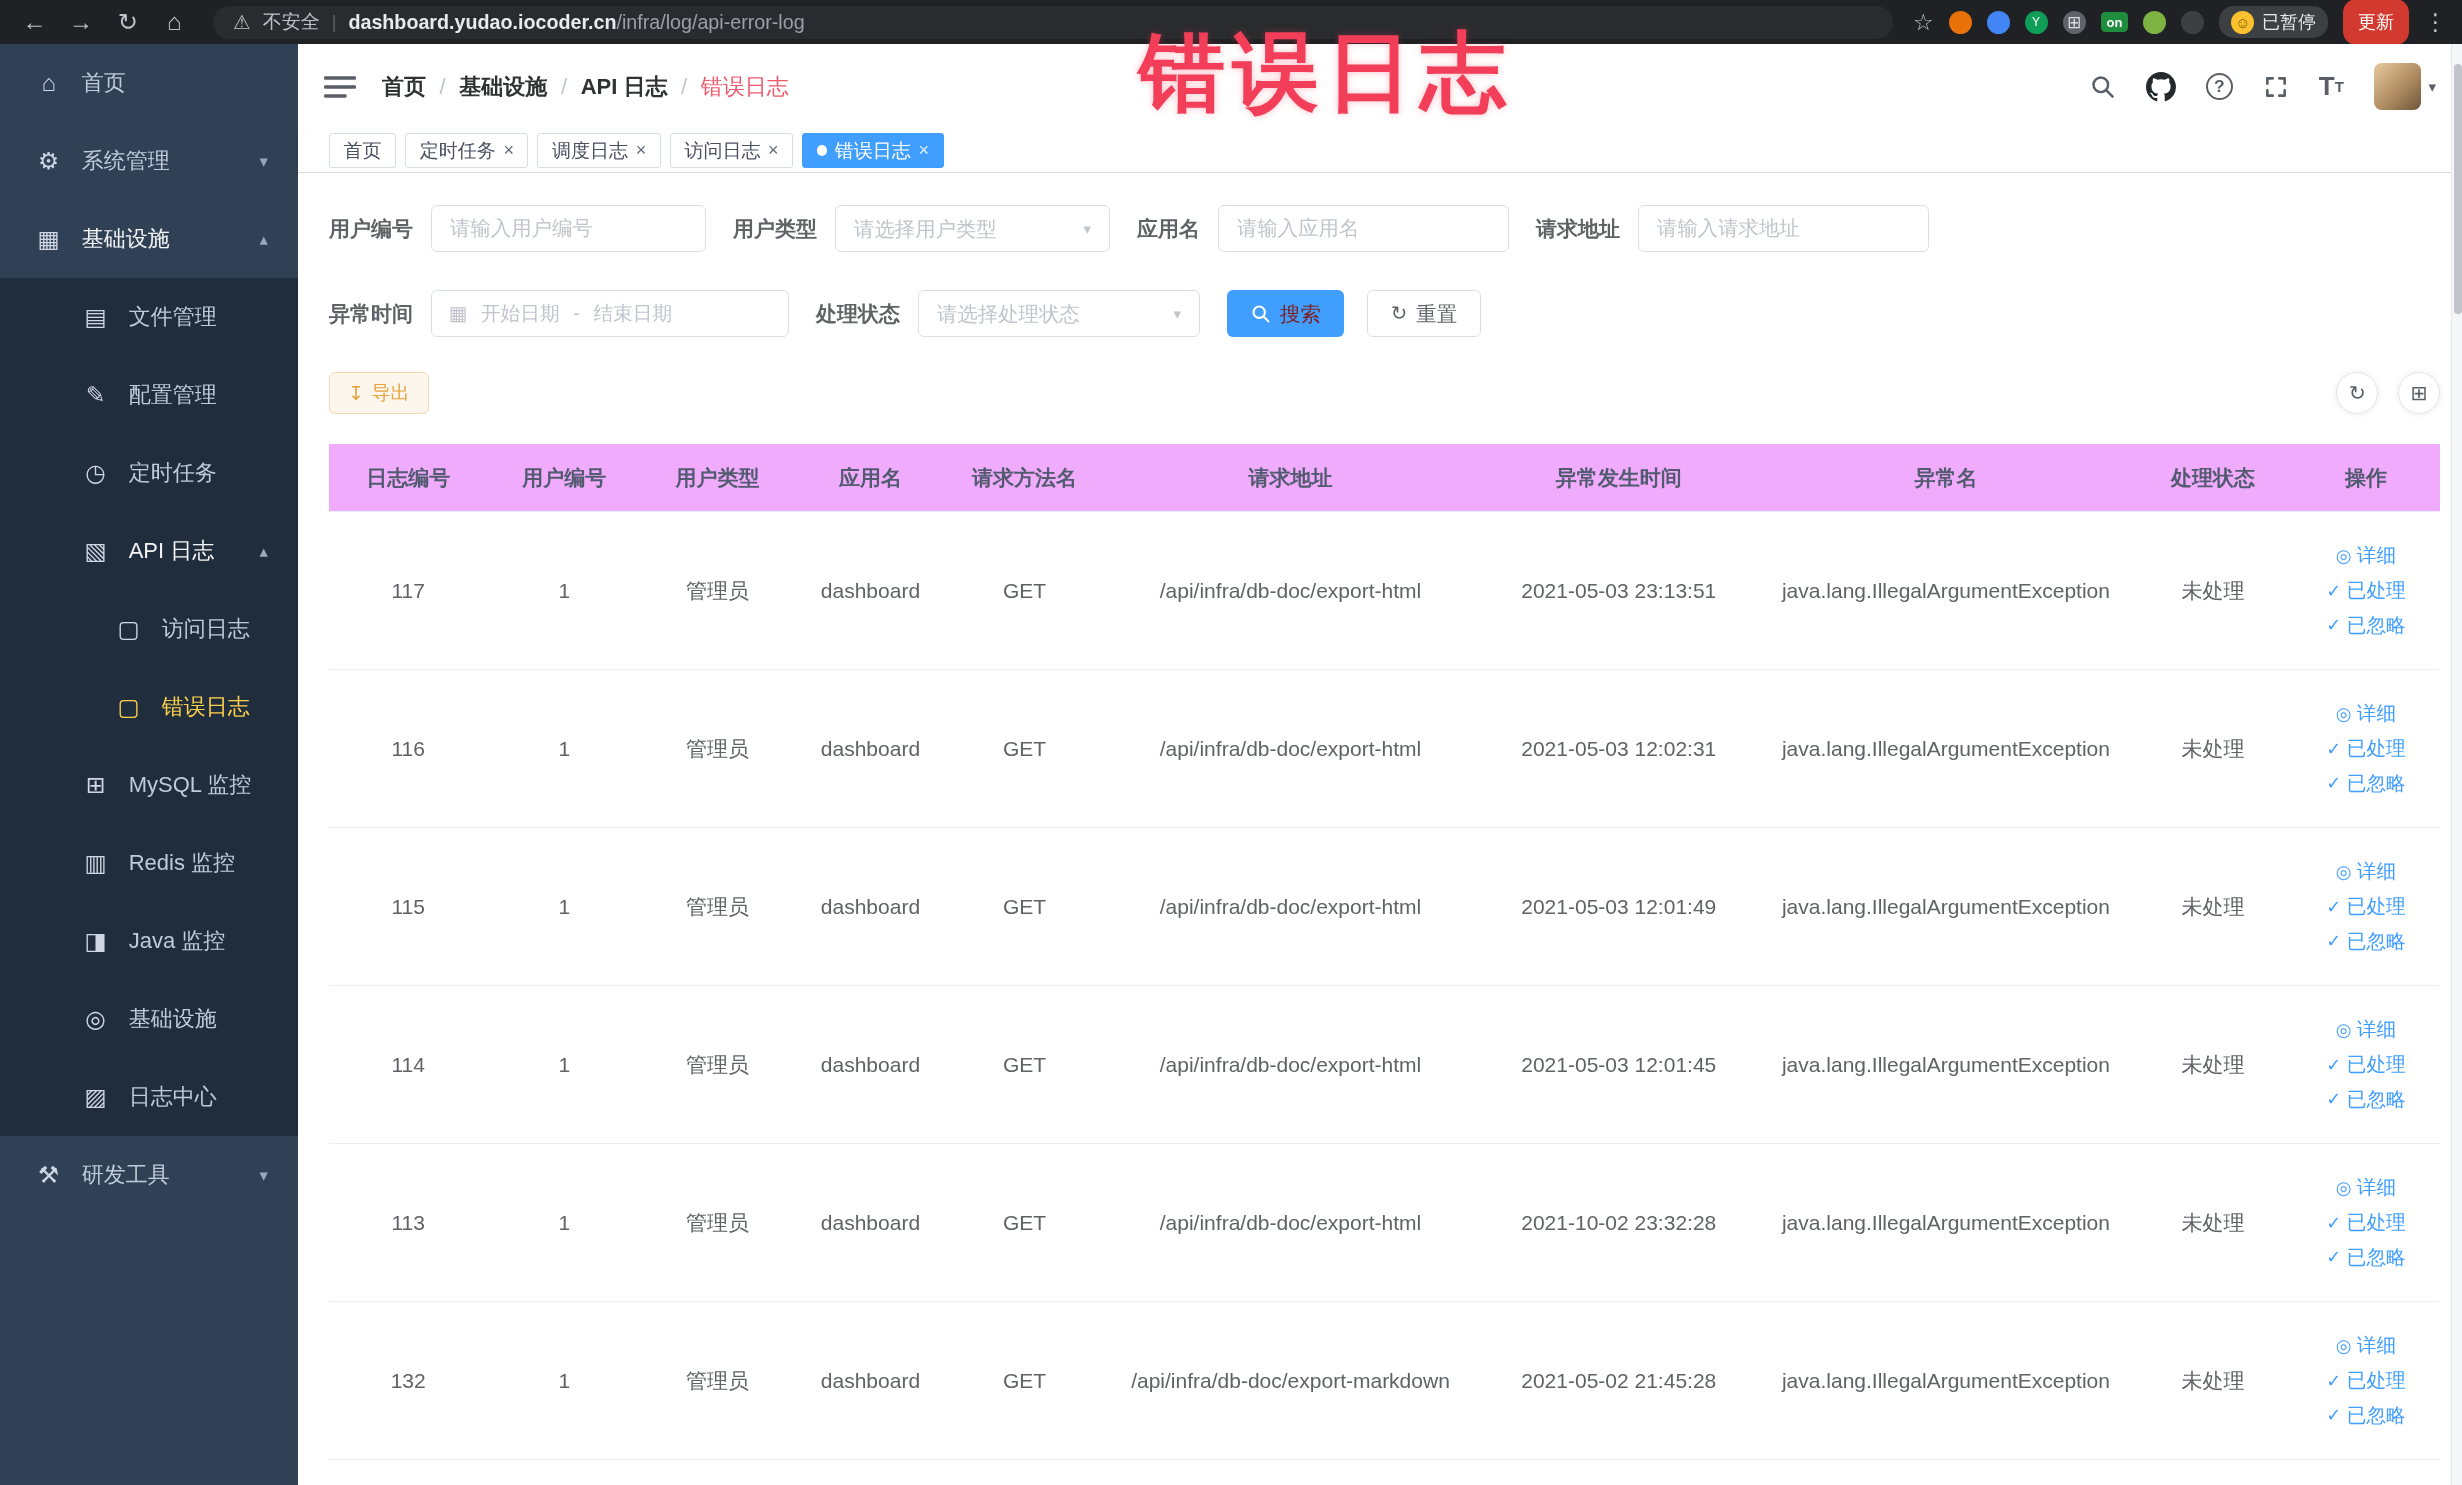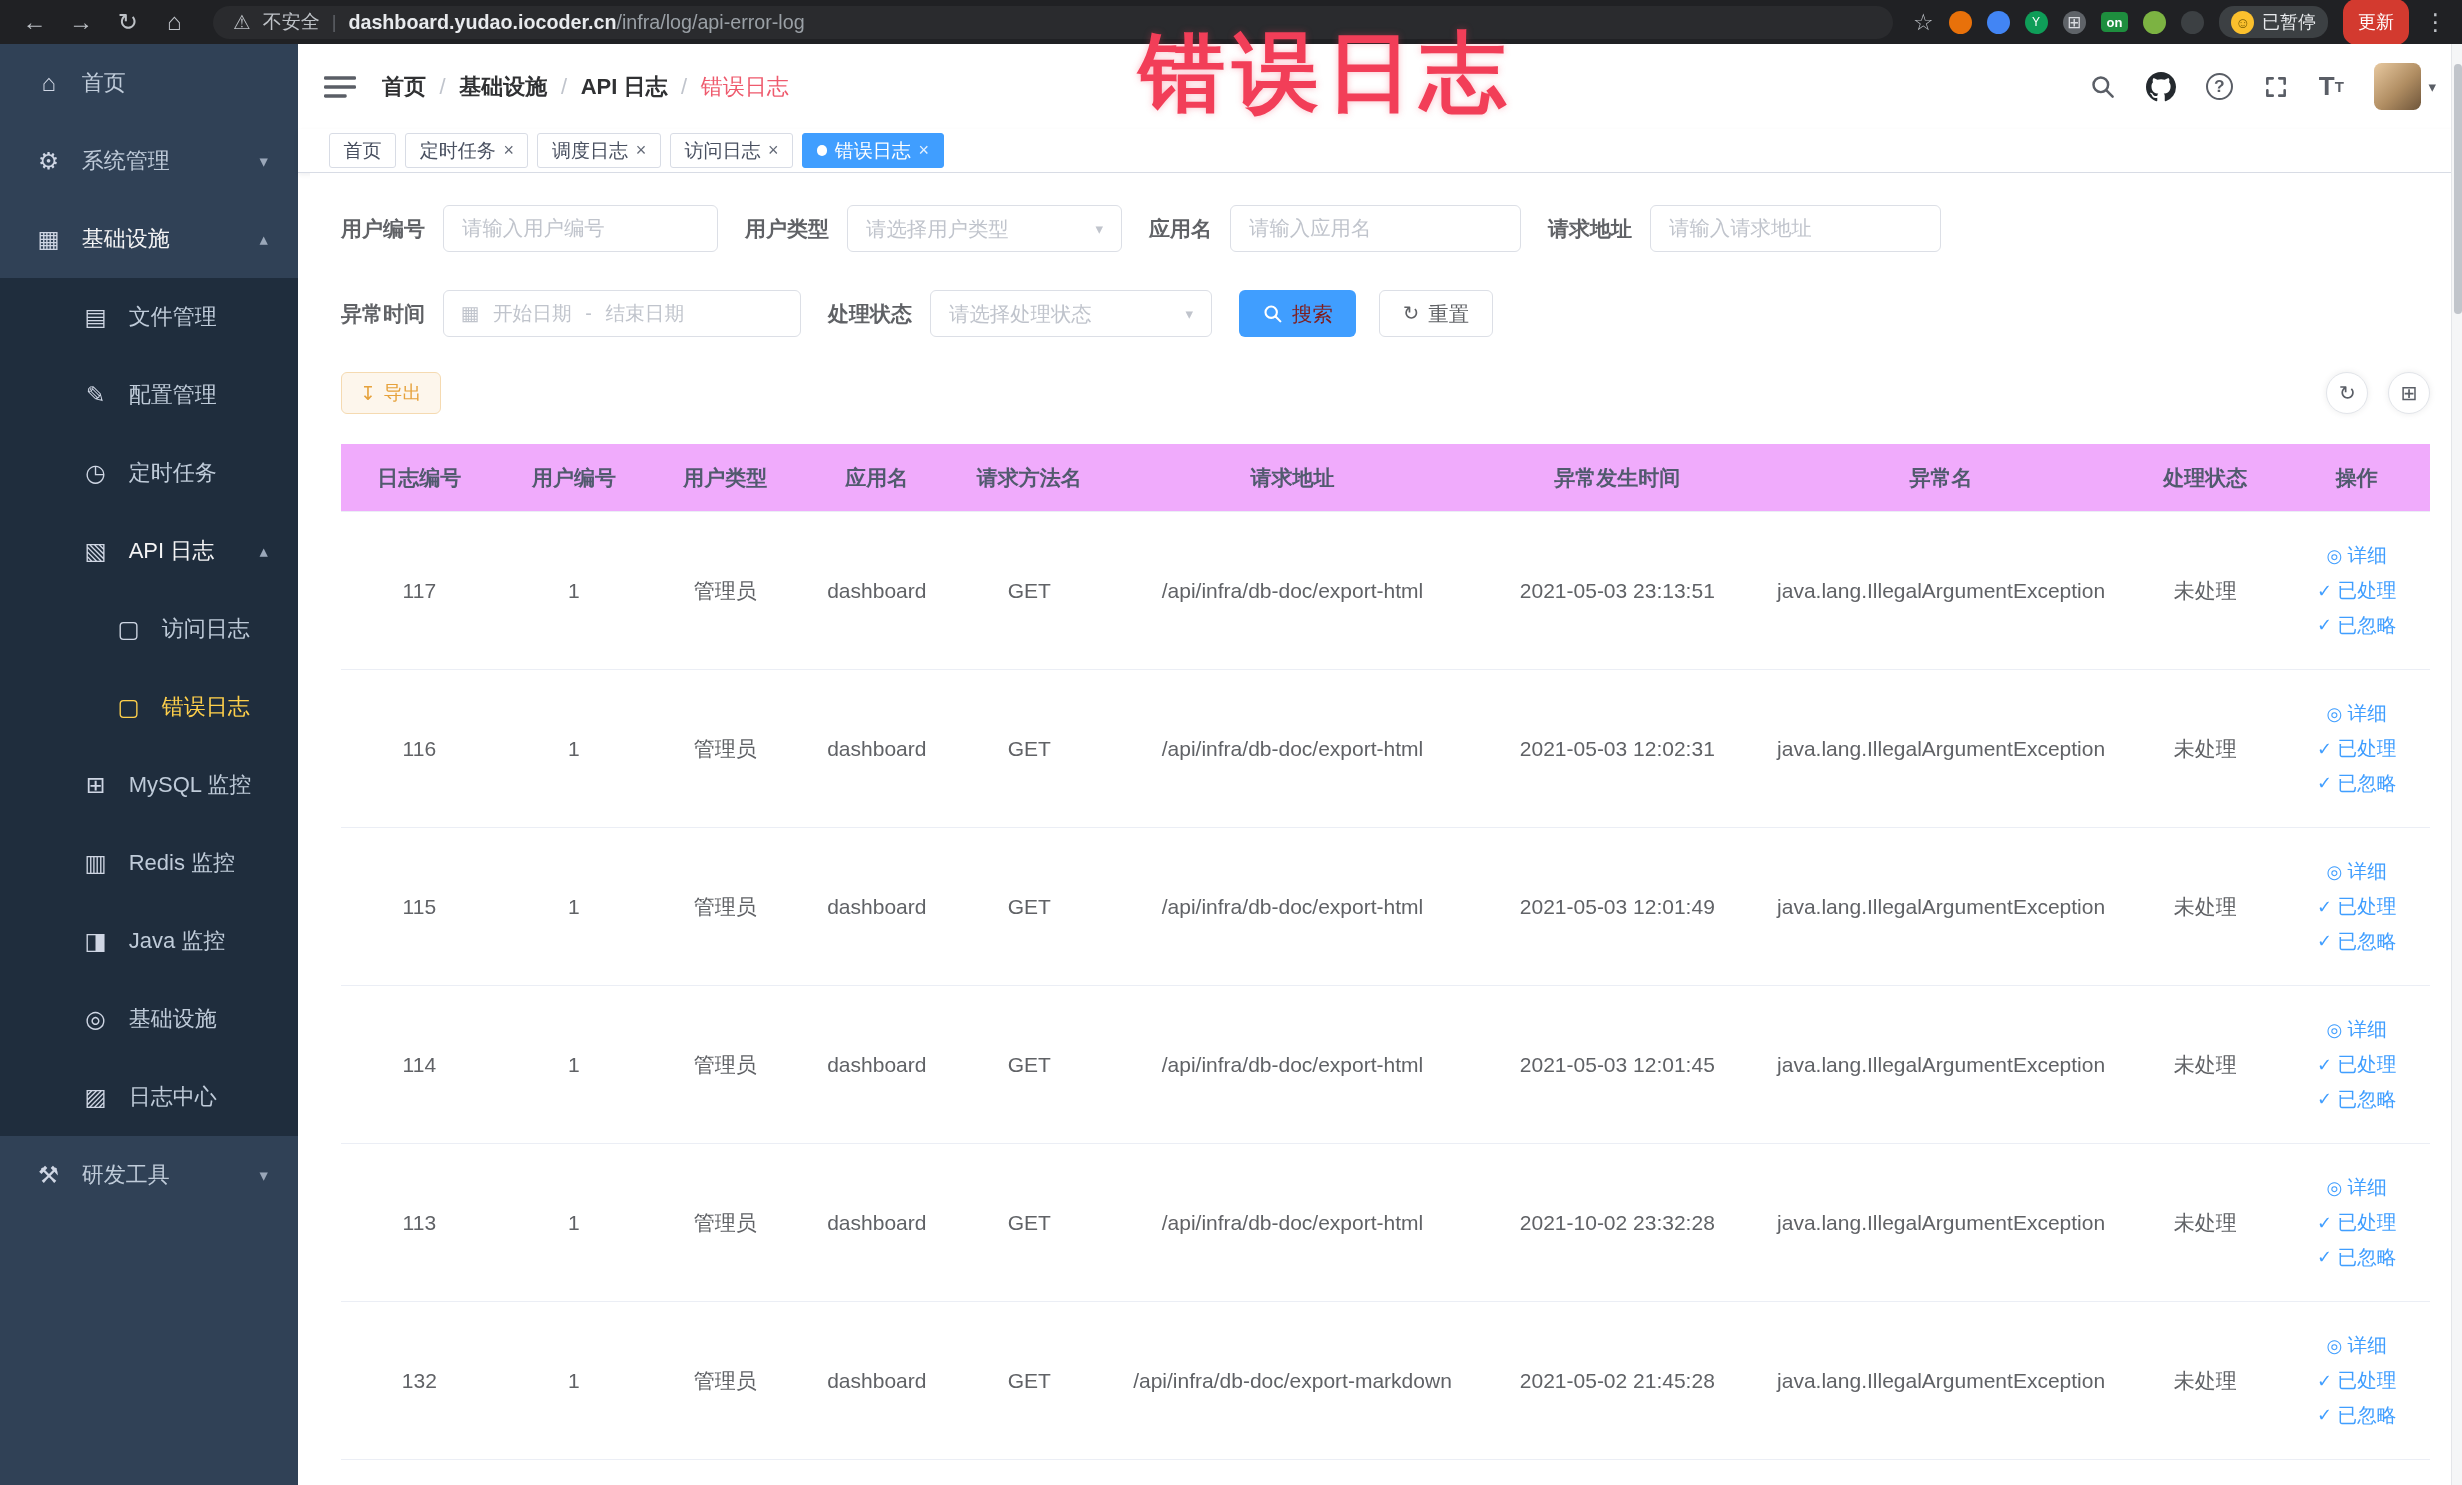--- a/index.html
+++ b/index.html
@@ -80,21 +80,21 @@
     box-shadow: 0 1.5px 4.5px rgba(0,21,41,.06); display: flex; align-items: center;
     padding: 0 31px; gap: 9px; }
   .tab { height: 35px; border: 0.8px solid #d8dce5; background: #fff; color: #495060;
     font-size: 19px; display: flex; align-items: center; gap: 7.6px; padding: 0 13.6px;
     border-radius: 3px; cursor: pointer; white-space: nowrap; }
   .tab.active { background: #409EFF; border-color: #409EFF; color: #fff; }
   .tab-dot { width: 10.6px; height: 10.6px; border-radius: 50%; background: #fff; }
   .tab-close { font-size: 18px; opacity: .85; }
 
   
-  .content { flex: 1; padding: 32px 32px 0 31px; background: #fff; min-width: 0; margin-left: 12px; }
+  .content { flex: 1; padding: 32px 22px 0 31px; background: #fff; min-width: 0; }
   .f-row { display: flex; align-items: center; }
   .f-row + .f-row { margin-top: 38px; }
   .f-item { display: flex; align-items: center; margin-right: 27px; }
   .f-label { font-size: 21px; font-weight: 700; color: #606266; margin-right: 18px; white-space: nowrap; }
   .f-input { height: 47px; border: 1.5px solid #dcdfe6; border-radius: 6px; padding: 0 18px;
     font-size: 20.4px; color: #606266; outline: none; font-family: inherit; }
   .f-input::placeholder { color: #c0c4cc; }
   .w363 { width: 275px; } .w384 { width: 291px; } .w373 { width: 282px; }
   .f-select { height: 47px; border: 1.5px solid #dcdfe6; border-radius: 6px; padding: 0 18px;
     display: flex; align-items: center; justify-content: space-between; color: #c0c4cc;

